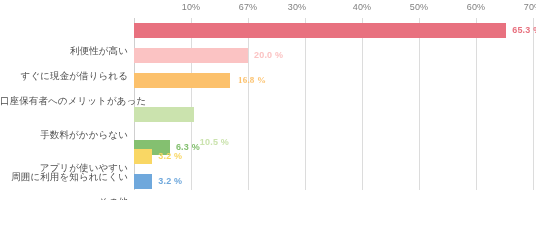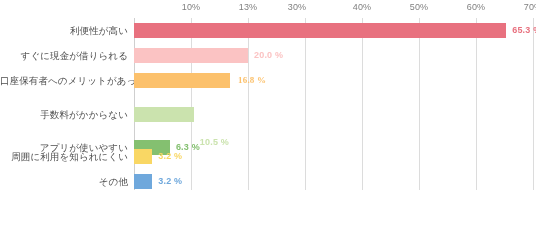--- a/index.html
+++ b/index.html
@@ -52,20 +52,21 @@
   .cat-label{
     position:absolute;
     left:0;
     width:128px;
     text-align:right;
     font-size:9.5px;
     color:#4d4d4d;
     line-height:25px;
     white-space:nowrap;
     letter-spacing:.1px;
+    margin-top:20px;
   }
   .bar{
     position:absolute;
     left:134px;
     top:5px;
     height:15px;
     border-radius:0;
   }
   .val-label{
     position:absolute;
@@ -78,21 +79,21 @@
     letter-spacing:.2px;
   }
 </style>
 </head>
 <body>
 
 <div id="chart">
 
   <div class="ticklabels">
       <span class="ticklabel" style="left: 57px;">10%</span>
-      <span class="ticklabel" style="left: 114px;">13%</span>
+      <span class="ticklabel" style="left: 114px;">67%</span>
       <span class="ticklabel" style="left: 163px;">30%</span>
       <span class="ticklabel" style="left: 228px;">40%</span>
       <span class="ticklabel" style="left: 285px;">50%</span>
       <span class="ticklabel" style="left: 342px;">60%</span>
       <span class="ticklabel" style="left: 399px;">70%</span>
     </div>
 
   <div class="plot">
     <div class="gridlines">
         <div class="gridline axis0" style="left: 0px;"></div>

